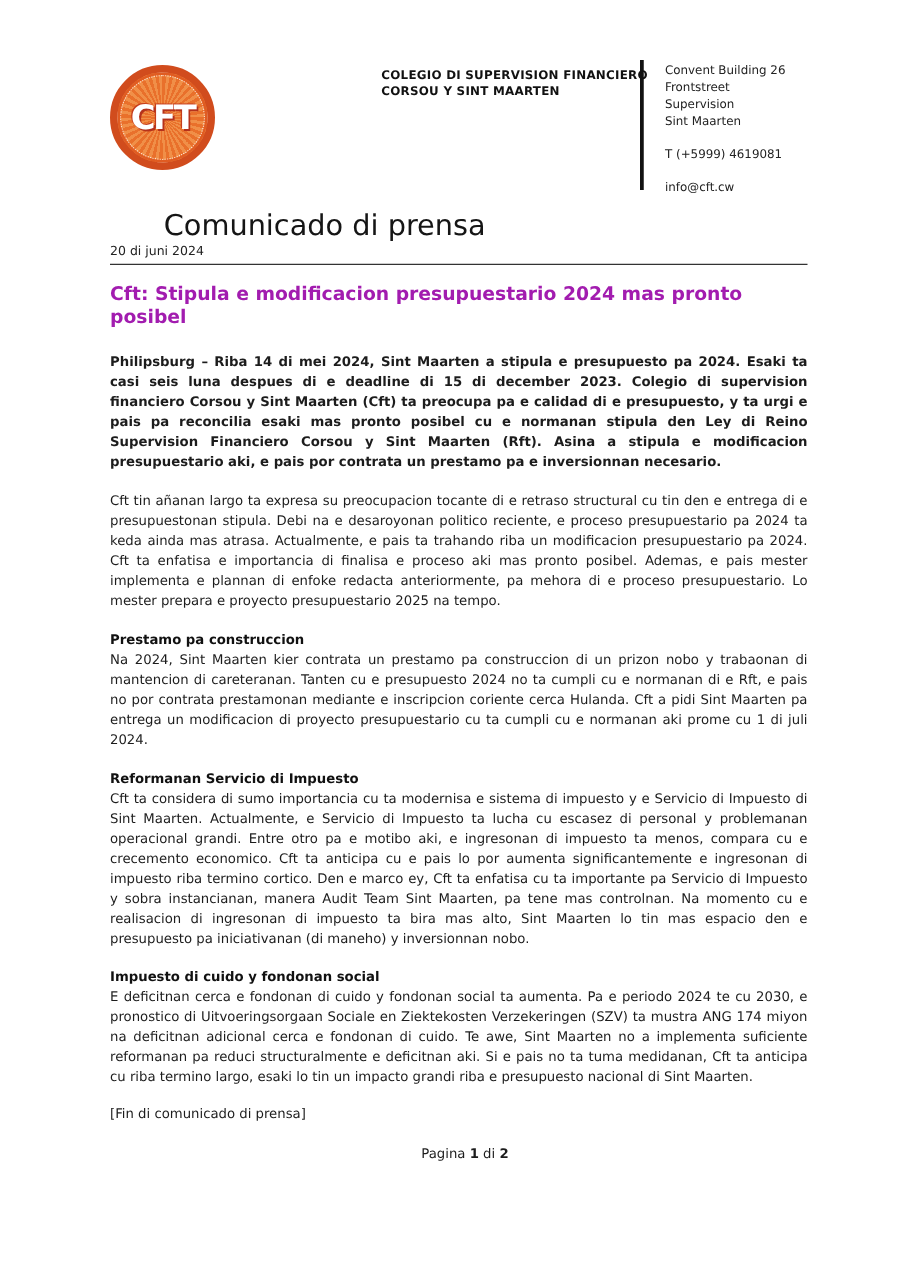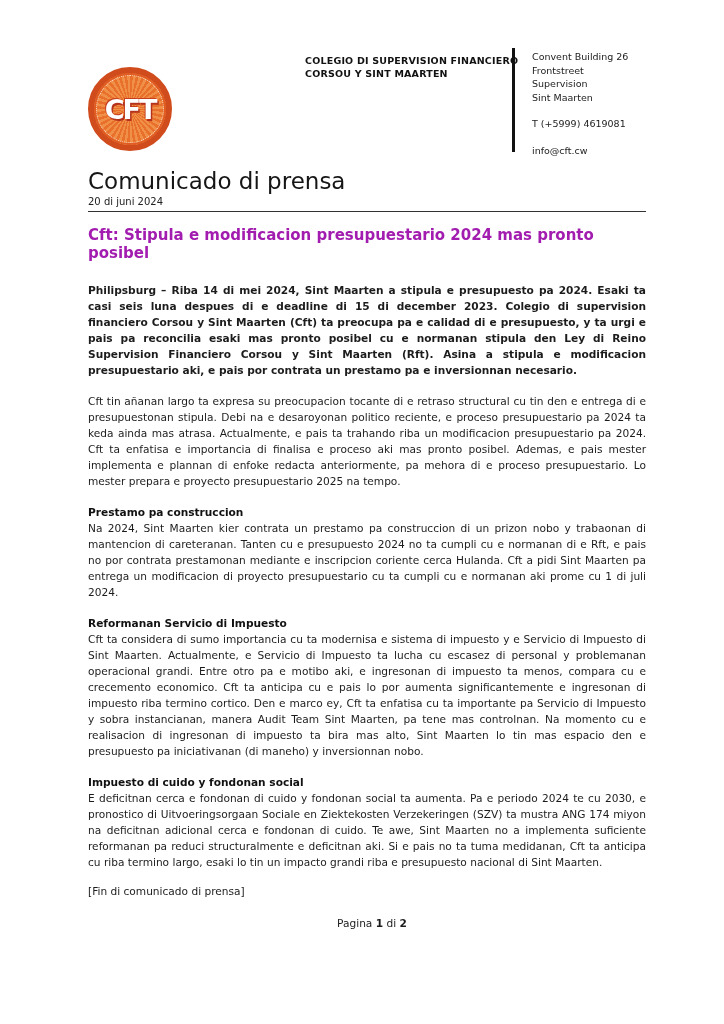--- a/index.html
+++ b/index.html
@@ -9,21 +9,21 @@
     font-family: "DejaVu Sans", "Liberation Sans", sans-serif;
     color: #1c1c1c;
     position: relative;
     overflow: hidden;
   }
   .page { position: absolute; inset: 0; background: #fff; }
 
   
   .header { position: absolute; top: 48px; left: 88px; right: 78px; height: 110px; }
   .logo {
-    position: absolute; left: 0; top: 19px;
+    position: absolute; left: 0; top: 4px;
     width: 84px; height: 84px; border-radius: 50%;
     background: repeating-conic-gradient(from 0deg, #e9702b 0deg 5deg, #f08f48 5deg 10deg);
     border: 6px solid #d14c1d;
     display: flex; align-items: center; justify-content: center;
     box-shadow: inset 0 0 0 2px #e05c22;
   }
   .logo-ring-text {
     position: absolute; inset: 2px; border-radius: 50%;
     border: 1px dotted rgba(255,255,255,0.75);
   }
@@ -42,21 +42,21 @@
     background: #111;
   }
   .address {
     position: absolute; left: 444px; top: 2px;
     font-size: 9.5px; line-height: 13.5px; color: #222;
   }
   .address .gap { height: 13px; }
 
   
   .title-block { position: absolute; top: 168px; left: 88px; width: 558px; }
-  .doc-title { font-size: 23px; font-weight: normal; color: #151515; letter-spacing: 0px; }
+  .doc-title { font-size: 23px; font-weight: normal; color: #151515; letter-spacing: 0px; margin-left: 43px; }
   .doc-date { font-size: 10px; color: #222; margin-top: 2px; padding-bottom: 4px; border-bottom: 1.5px solid #333; }
 
   
   .content { position: absolute; top: 226px; left: 88px; width: 558px; }
   .headline { font-size: 15px; font-weight: bold; color: #a21caf; margin-bottom: 20px; }
   p.body-text {
     font-size: 10.6px; line-height: 16px; text-align: justify; color: #1c1c1c;
     margin-bottom: 15px;
   }
   p.lead { font-weight: bold; }

